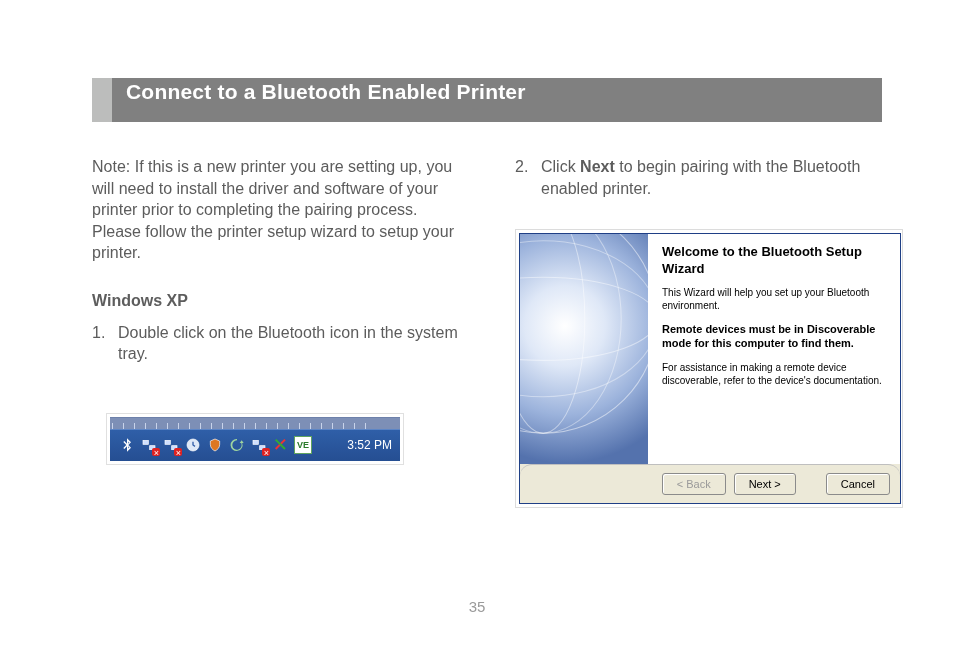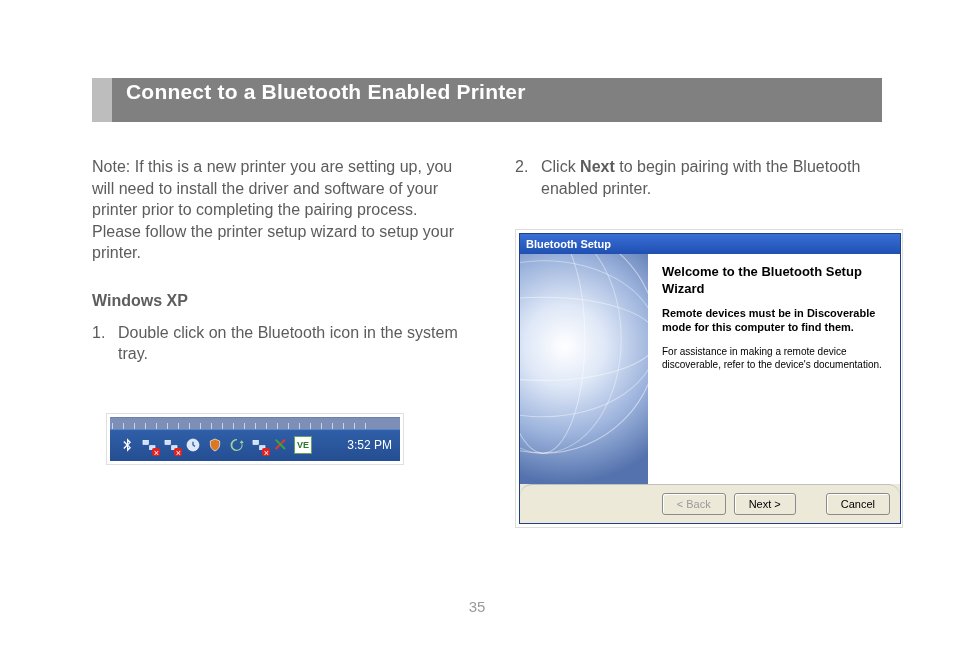--- a/index.html
+++ b/index.html
@@ -357,35 +357,33 @@
     <div class="col col-right">
       <div class="step">
         <div class="num">2.</div>
         <div class="txt">
           <span>Click </span><b>Next</b><span> to begin pairing with the Bluetooth enabled printer.</span>
         </div>
       </div>
 
       <div class="wizard-border">
         <div class="wizard">
-          <div class="wizard-titlebar">
-            <span>Bluetooth Setup</span>
-          </div>
           <div class="wizard-body">
             <div class="wizard-side">
               <svg class="globe-lines" viewBox="0 0 200 260">
                 <circle cx="80" cy="120" r="110" fill="none" stroke="#ffffff" stroke-opacity="0.5"></circle>
                 <ellipse cx="80" cy="120" rx="110" ry="40" fill="none" stroke="#ffffff" stroke-opacity="0.45"></ellipse>
                 <ellipse cx="80" cy="120" rx="110" ry="75" fill="none" stroke="#ffffff" stroke-opacity="0.4"></ellipse>
                 <ellipse cx="80" cy="120" rx="40" ry="110" fill="none" stroke="#ffffff" stroke-opacity="0.45"></ellipse>
                 <ellipse cx="80" cy="120" rx="75" ry="110" fill="none" stroke="#ffffff" stroke-opacity="0.4"></ellipse>
               </svg>
             </div>
             <div class="wizard-content">
               <p class="w-title">Welcome to the Bluetooth Setup Wizard</p>
+              <p class="small">This Wizard will help you set up your Bluetooth environment.</p>
               <p><b>Remote devices must be in Discoverable mode for this computer to find them.</b></p>
               <p class="small">For assistance in making a remote device discoverable, refer to the device's documentation.</p>
             </div>
           </div>
           <div class="wizard-footer">
             <button disabled="">&lt; Back</button>
             <button>Next &gt;</button>
             <span class="gap"></span>
             <button>Cancel</button>
           </div>

